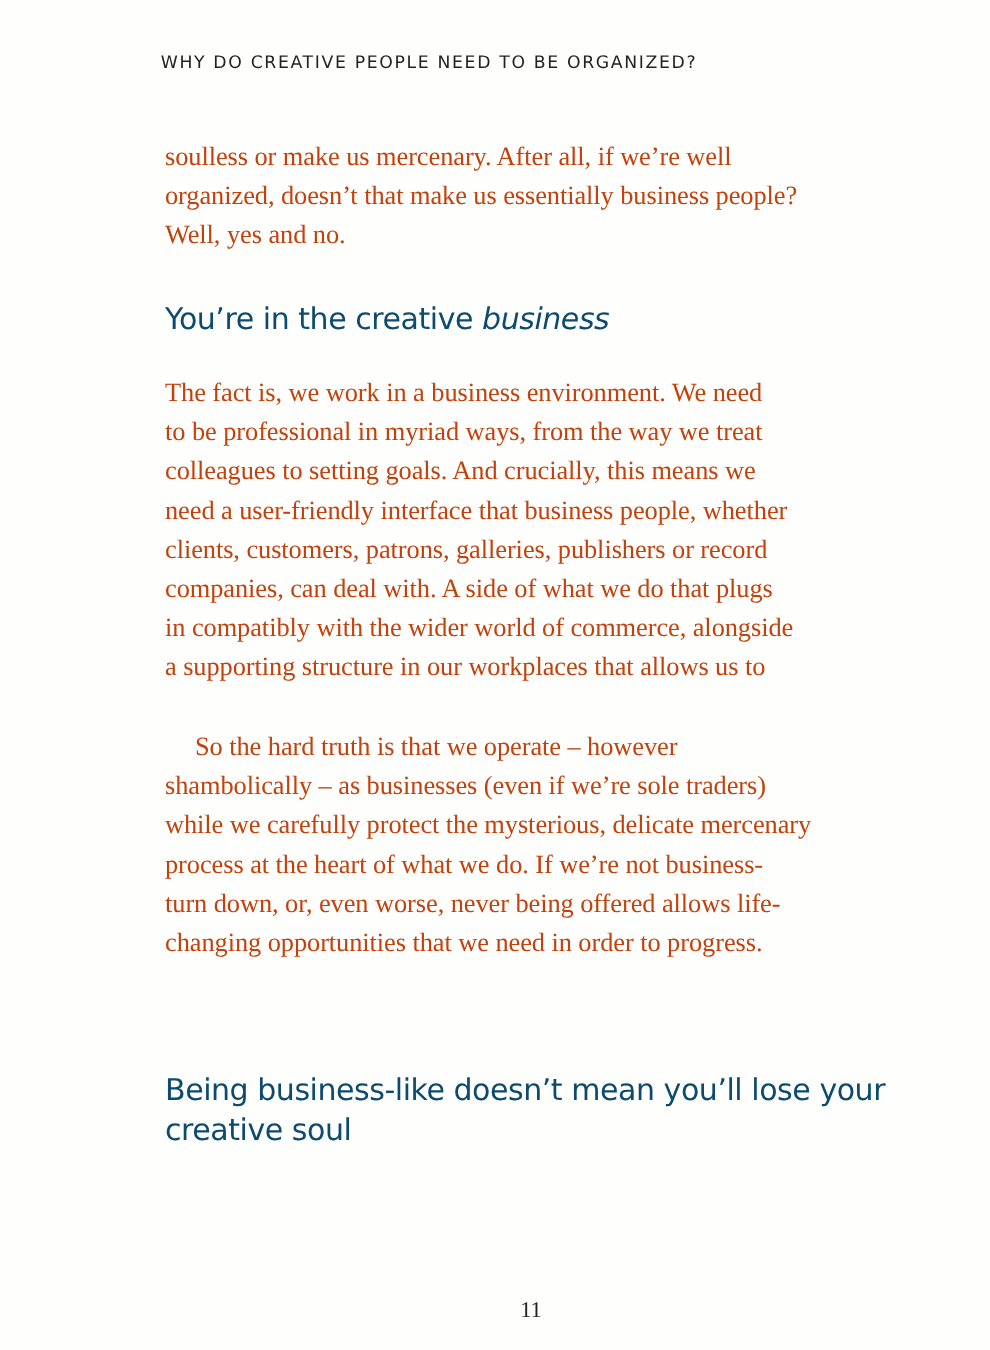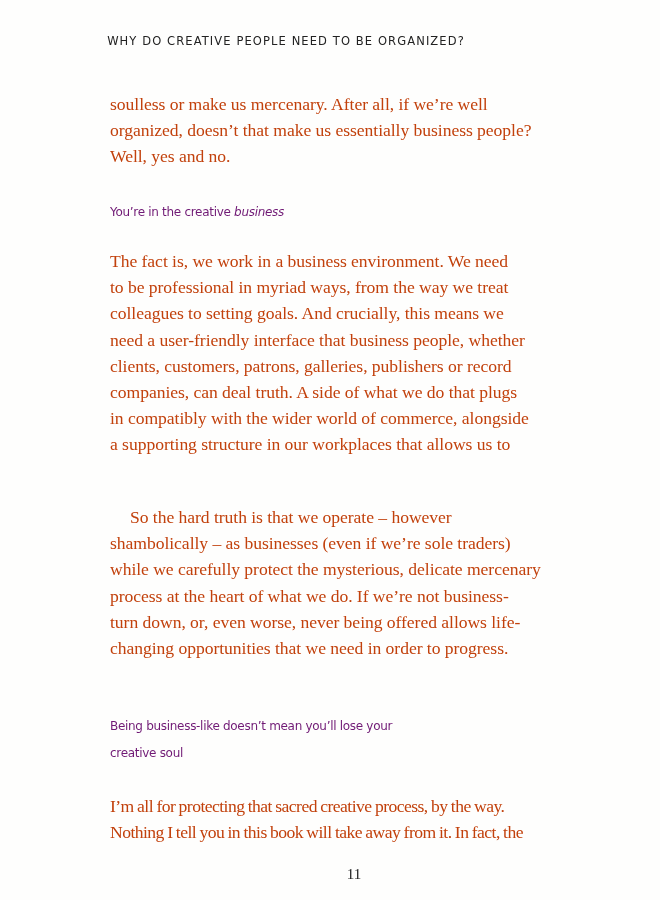--- a/index.html
+++ b/index.html
@@ -41,32 +41,31 @@
       left: 110px;
       width: 444px;
       letter-spacing: -0.05px;
     }
     .body-text .line {
       display: block;
       white-space: nowrap;
     }
     .body-text .line.indent {
       padding-left: 20px;
-      margin-top: 20px;
     }
     .heading {
       position: absolute;
       left: 110px;
       width: 460px;
       margin: 0;
       font-family: "DejaVu Sans", sans-serif;
       font-weight: normal;
-      font-size: 12px;
+      font-size: 20px;
       line-height: 27px;
-      color: #701a75;
+      color: #0c4a6e;
       letter-spacing: -0.3px;
     }
     .heading .line { display: block; white-space: nowrap; }
     .heading em { font-style: italic; }
     .condensed {
       letter-spacing: -0.55px;
       word-spacing: -0.5px;
     }
     .folio {
       position: absolute;
@@ -97,39 +96,35 @@
   <h2 class="heading" style="top:199px;">
     <span>You’re in the creative </span><em>business</em>
   </h2>
 
   <p class="body-text" style="top:248px;">
     <span class="line">The fact is, we work in a business environment. We need</span>
     <span class="line">to be professional in myriad ways, from the way we treat</span>
     <span class="line">colleagues to setting goals. And crucially, this means we</span>
     <span class="line">need a user-friendly interface that business people, whether</span>
     <span class="line">clients, customers, patrons, galleries, publishers or record</span>
-    <span class="line">companies, can deal truth. A side of what we do that plugs</span>
+    <span class="line">companies, can deal with. A side of what we do that plugs</span>
     <span class="line">in compatibly with the wider world of commerce, alongside</span>
     <span class="line">a supporting structure in our workplaces that allows us to</span>
   </p>
 
   <p class="body-text" style="top:484px;">
     <span class="line indent">So the hard truth is that we operate – however</span>
     <span class="line">shambolically – as businesses (even if we’re sole traders)</span>
     <span class="line">while we carefully protect the mysterious, delicate mercenary</span>
     <span class="line">process at the heart of what we do. If we’re not business-</span>
     <span class="line">turn down, or, even worse, never being offered allows life-</span>
     <span class="line">changing opportunities that we need in order to progress.</span>
   </p>
 
   <h2 class="heading" style="top:713px;">
     <span class="line">Being business-like doesn’t mean you’ll lose your</span>
     <span class="line">creative soul</span>
   </h2>
 
-  <p class="body-text condensed" style="top:793px;">
-    <span class="line">I’m all for protecting that sacred creative process, by the way.</span>
-    <span class="line">Nothing I tell you in this book will take away from it. In fact, the</span>
-  </p>
 
   <p class="folio">11</p>
 
 </div>
 
 </body></html>

